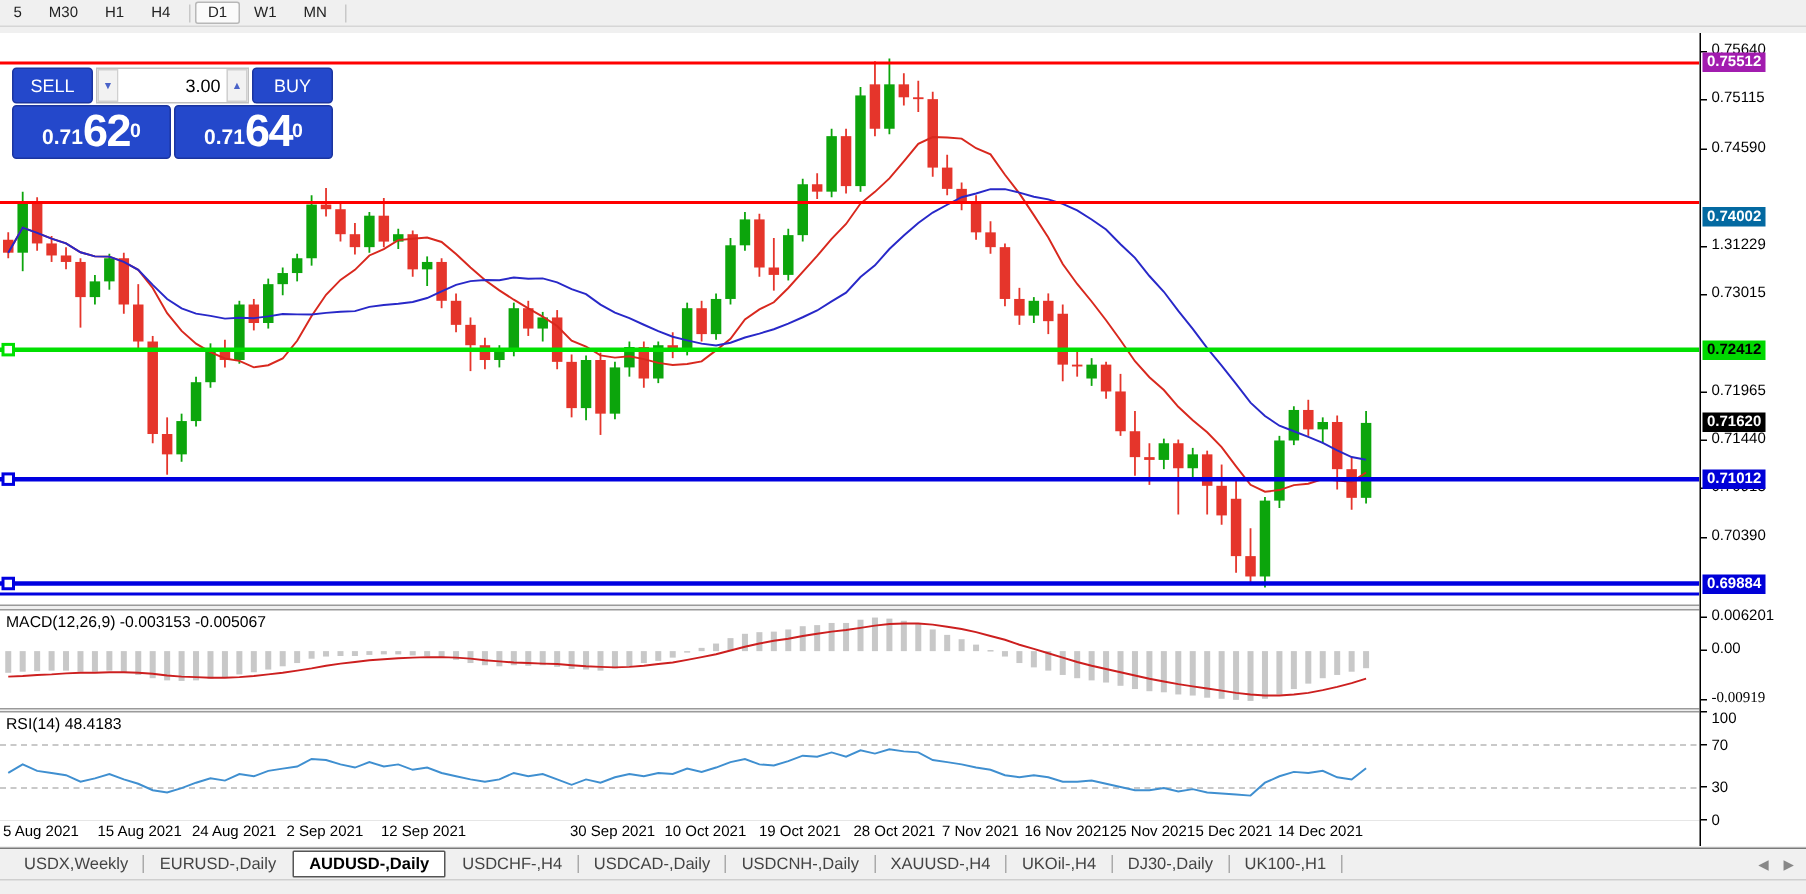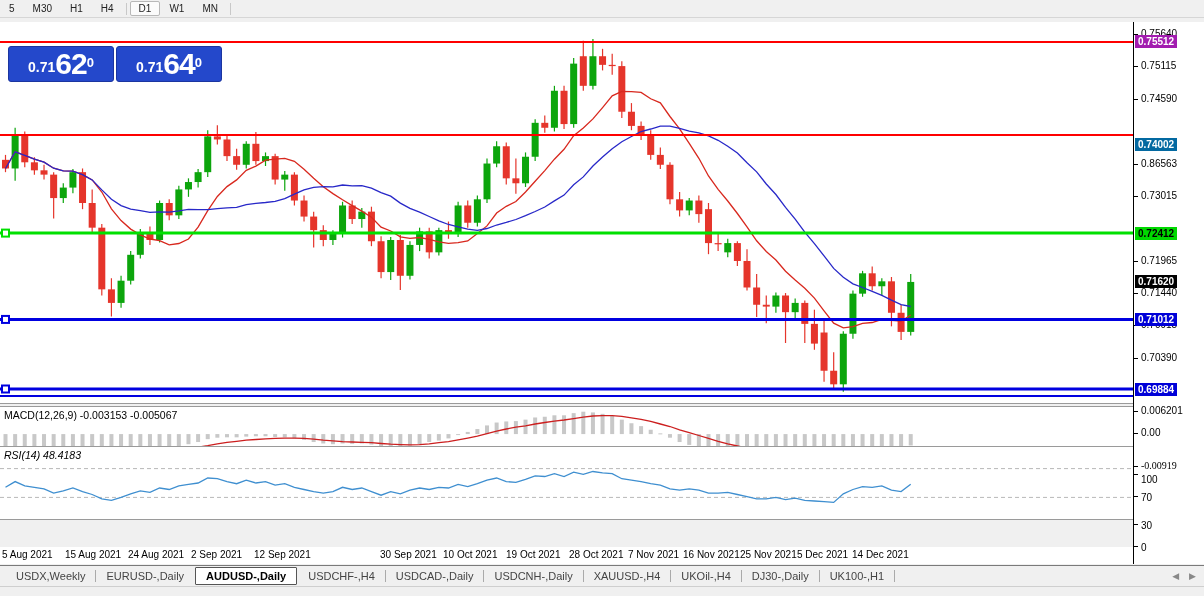--- a/index.html
+++ b/index.html
@@ -13,21 +13,21 @@
   .tf-sep{width:1px;height:12px;background:#c8c8c8;margin:0 3px;}
   
   #title-row{position:absolute;top:22px;left:0;width:1133px;height:17px;background:#fff;
              font-size:11px;color:#000;display:flex;align-items:center;padding-left:5px;box-sizing:border-box;}
   #title-row .arr{font-size:8px;margin-right:5px;}
   #title-row .ttl{font-weight:bold;font-weight:normal;}
   
   .pane{position:absolute;left:0;background:#fff;border-top:1px solid #9a9a9a;border-bottom:1px solid #9a9a9a;}
   #main-pane{top:22px;width:1133px;height:381px;border-top:none;}
   #macd-pane{top:406px;width:1133px;height:65px;}
-  #rsi-pane{top:446px;width:1133px;height:72px;font-style:italic;}
+  #rsi-pane{top:474px;width:1133px;height:72px;}
   #date-strip{position:absolute;top:547px;left:0;width:1133px;height:17px;background:#fff;}
   .pane svg{position:absolute;top:0;left:0;}
   .pane-label{position:absolute;top:2px;left:4px;font-size:10.5px;color:#000;z-index:5;}
   
   #axis-col{position:absolute;left:1133px;top:22px;width:71px;height:542px;background:#fff;
             border-left:1px solid #000;}
   .axis-tick{position:absolute;left:7px;font-size:10px;color:#000;white-space:nowrap;}
   .axis-dash{position:absolute;left:0;width:4px;height:1px;background:#000;}
   .axis-badge{position:absolute;left:1px;height:13px;line-height:13px;font-size:10px;
               padding:0 3px;font-weight:bold;white-space:nowrap;z-index:6;}
@@ -288,20 +288,29 @@
         <rect x="2" y="207.59792813208168" width="7" height="7" fill="#fff" stroke="#00e000" stroke-width="2"></rect>
         <line x1="0" y1="297.4365490449986" x2="1133" y2="297.4365490449986" stroke="#0000e0" stroke-width="3"></line>
         <rect x="2" y="293.9365490449986" width="7" height="7" fill="#fff" stroke="#0000e0" stroke-width="2"></rect>
         <line x1="0" y1="367.00080932340563" x2="1133" y2="367.00080932340563" stroke="#0000e0" stroke-width="3"></line>
         <rect x="2" y="363.50080932340563" width="7" height="7" fill="#fff" stroke="#0000e0" stroke-width="2"></rect>
         <line x1="0" y1="374.03123988345766" x2="1133" y2="374.03123988345766" stroke="#0000e0" stroke-width="2"></line>
       </svg>
   </div>
 
   <div id="trade-panel">
+    <div id="tp-row1">
+      <div class="tp-btn" id="sell-btn">SELL</div>
+      <div id="vol-box">
+        <div class="vol-arrow">▼</div>
+        <input id="vol-input" value="3.00" style="">
+        <div class="vol-arrow">▲</div>
+      </div>
+      <div class="tp-btn" id="buy-btn">BUY</div>
+    </div>
     <div id="tp-row2">
       <div class="tp-quote">
         <span class="q-small">0.71</span>
         <span class="q-big">62</span>
         <span class="q-sup">0</span>
       </div>
       <div class="tp-quote">
         <span class="q-small">0.71</span>
         <span class="q-big">64</span>
         <span class="q-sup">0</span>
@@ -439,21 +448,21 @@
     </div>
 
   <div id="axis-col">
       <div class="axis-dash" style="top: 12.0257px;"></div>
       <div class="axis-tick" style="top: 6.02574px;">0.75640</div>
       <div class="axis-dash" style="top: 44.4027px;"></div>
       <div class="axis-tick" style="top: 38.4027px;">0.75115</div>
       <div class="axis-dash" style="top: 76.7797px;"></div>
       <div class="axis-tick" style="top: 70.7797px;">0.74590</div>
       <div class="axis-dash" style="top: 141.534px;"></div>
-      <div class="axis-tick" style="top: 135.534px;">0.86563</div>
+      <div class="axis-tick" style="top: 135.534px;">1.31229</div>
       <div class="axis-dash" style="top: 173.911px;"></div>
       <div class="axis-tick" style="top: 167.911px;">0.73015</div>
       <div class="axis-dash" style="top: 238.665px;"></div>
       <div class="axis-tick" style="top: 232.665px;">0.71965</div>
       <div class="axis-dash" style="top: 271.042px;"></div>
       <div class="axis-tick" style="top: 265.042px;">0.71440</div>
       <div class="axis-dash" style="top: 303.419px;"></div>
       <div class="axis-tick" style="top: 297.419px;">0.70915</div>
       <div class="axis-dash" style="top: 335.796px;"></div>
       <div class="axis-tick" style="top: 329.796px;">0.70390</div>

